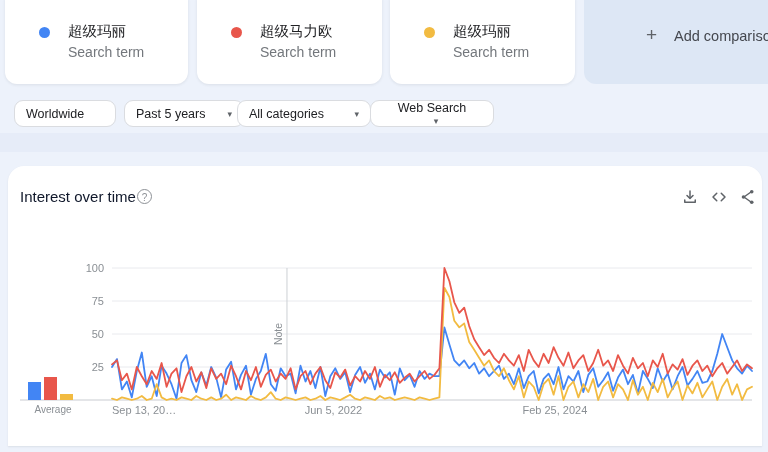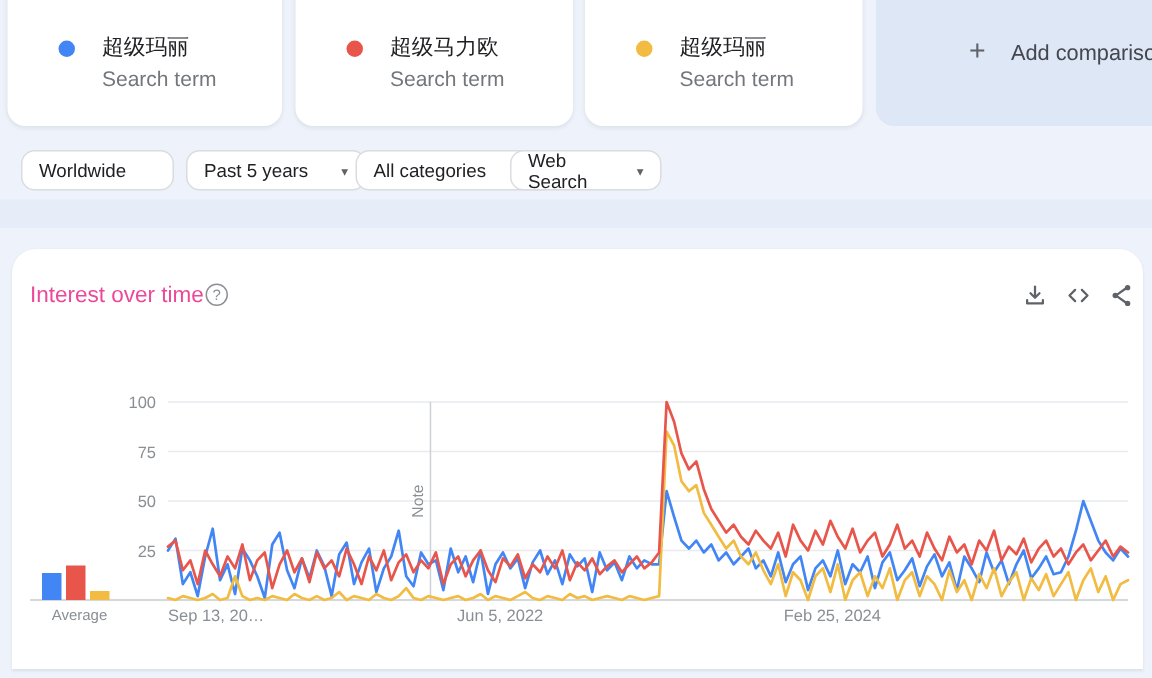--- a/index.html
+++ b/index.html
@@ -35,21 +35,21 @@
   .pill .caret { font-size:9px; color:#5f6368; margin-left:8px; }
 
   .band { position:absolute; left:0; top:133px; width:768px; height:19px; background:#e6ecf8; }
 
   
   .chart-card {
     position:absolute; left:8px; top:166px; width:754px; height:280px;
     background:#fff; border-radius:16px 16px 0 0;
     box-shadow:0 1px 2px rgba(60,64,67,.10);
   }
-  .card-title { position:absolute; left:12px; top:22px; font-size:15px; color:#ec4899; }
+  .card-title { position:absolute; left:12px; top:22px; font-size:15px; color:#0f172a; }
   .help-icon {
     position:absolute; left:129px; top:23px; width:15px; height:15px;
     border:1.4px solid #8d9196; border-radius:50%; color:#8d9196;
     font-size:10px; line-height:15px; text-align:center; box-sizing:border-box;
   }
   .tool-icon { position:absolute; top:22px; width:18px; height:18px; color:#5f6368; cursor:pointer; }
   .tool-icon svg { width:18px; height:18px; display:block; }
   #chart-svg { position:absolute; left:0; top:0; }
 </style>
 </head>
@@ -82,21 +82,21 @@
     <span class="caret">▾</span>
   </div>
   <div class="pill" style="left:124px;width:120px;">
     <span>Past 5 years</span>
     <span class="caret">▾</span>
   </div>
   <div class="pill" style="left:237px;width:134px;">
     <span>All categories</span>
     <span class="caret">▾</span>
   </div>
-  <div class="pill" style="left:340px;width:101px;">
+  <div class="pill" style="left:370px;width:124px;flex-direction:column;">
     <span>Web Search</span>
     <span class="caret">▾</span>
   </div>
 
   <div class="band"></div>
 
   <div class="chart-card">
     <span class="card-title">Interest over time</span>
     <span class="help-icon">?</span>
 

